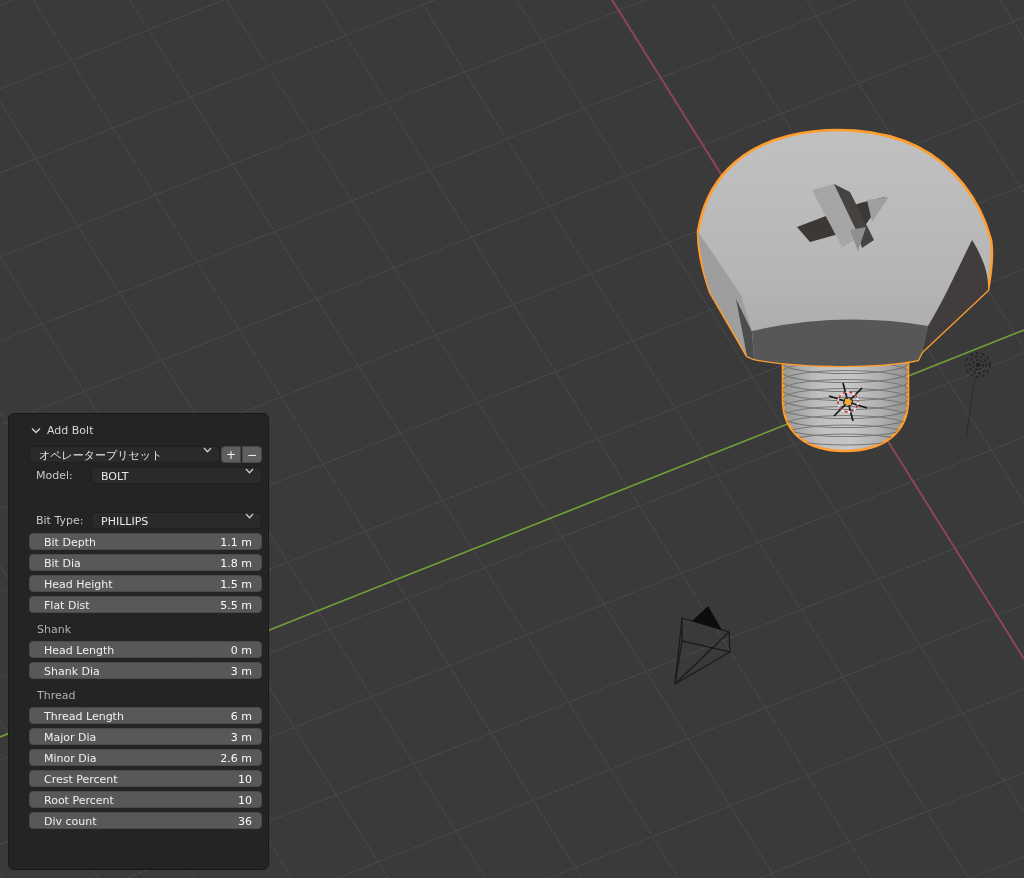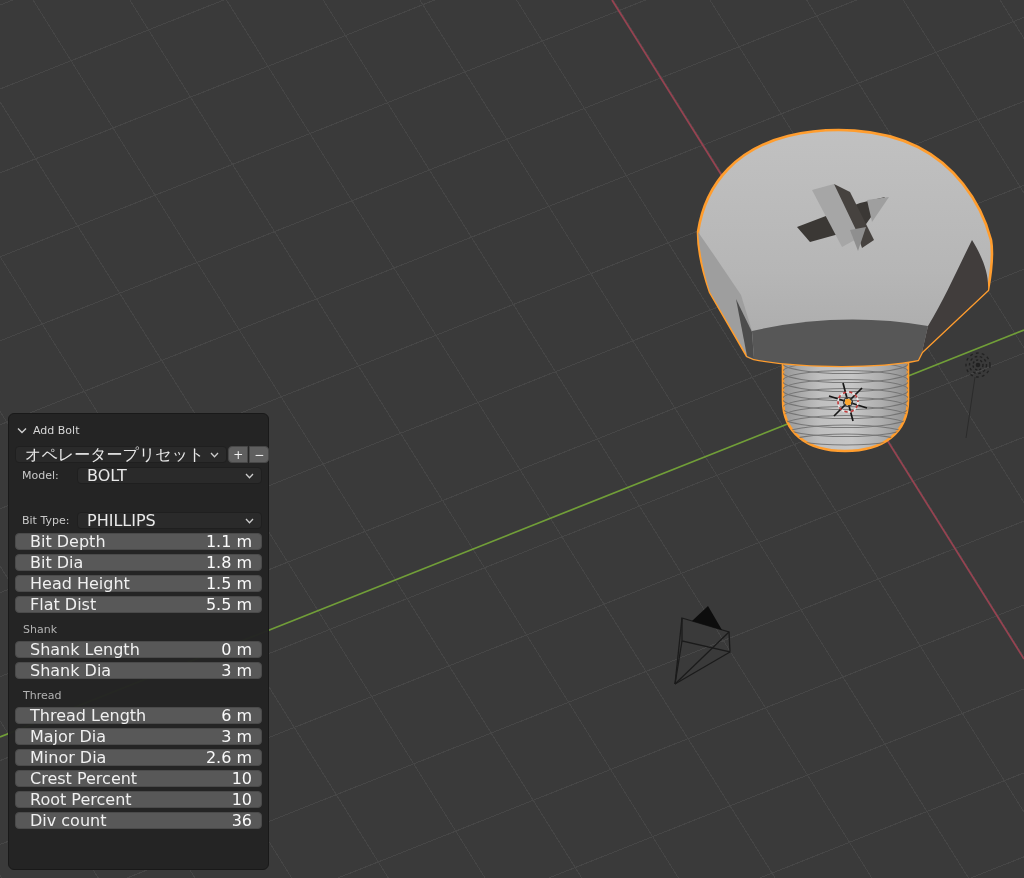--- a/index.html
+++ b/index.html
@@ -20,31 +20,31 @@
     background:repeating-linear-gradient(to bottom,#454545 0 1px,transparent 1px 82px);
     transform:rotate(58deg);
   }
   svg.scene{position:absolute;left:0;top:0;}
 
   
   .op-panel{
     position:absolute;left:8px;top:413px;width:261px;height:457px;
     background:rgba(35,35,35,.97);
     border:1px solid #191919;border-radius:6px;
-    box-sizing:border-box;padding:5px 6px 6px 6px;
+    box-sizing:border-box;padding:5px 6px 6px 20px;
     color:#d8d8d8;font-size:11px;
   }
   .op-header{display:flex;align-items:center;gap:6px;height:20px;margin:1px 0 6px 2px;color:#d6d6d6;cursor:default;}
   .op-header svg{flex:0 0 auto;}
   .rows{display:flex;flex-direction:column;}
   .row{margin-bottom:4px;}
   .row.gap{margin-top:24px;}
   .widget{
-    height:17px;border-radius:4px;display:flex;align-items:center;
-    box-sizing:border-box;font-size:16px;line-height:17px;white-space:nowrap;
+    height:17px;border-radius:4px;display:flex;
+    box-sizing:border-box;font-size:11px;line-height:17px;white-space:nowrap;gap:22px;
   }
   .slider{
     background:#585858;color:#f0f0f0;justify-content:space-between;
     padding:0 9px 0 14px;border:1px solid #4a4a4a;
   }
   .slider .val{color:#fafafa;}
   .dropdown{
     background:#2a2a2a;color:#e9e9e9;justify-content:space-between;
     padding:0 7px 0 9px;border:1px solid #1f1f1f;
   }
@@ -217,21 +217,21 @@
       </div>
       <div class="row">
         <div class="widget slider">
           <span>Flat Dist</span>
           <span class="val">5.5 m</span>
         </div>
       </div>
       <div class="section-lbl">Shank</div>
       <div class="row">
         <div class="widget slider">
-          <span>Shank Length</span>
+          <span>Head Length</span>
           <span class="val">0 m</span>
         </div>
       </div>
       <div class="row">
         <div class="widget slider">
           <span>Shank Dia</span>
           <span class="val">3 m</span>
         </div>
       </div>
       <div class="section-lbl">Thread</div>

